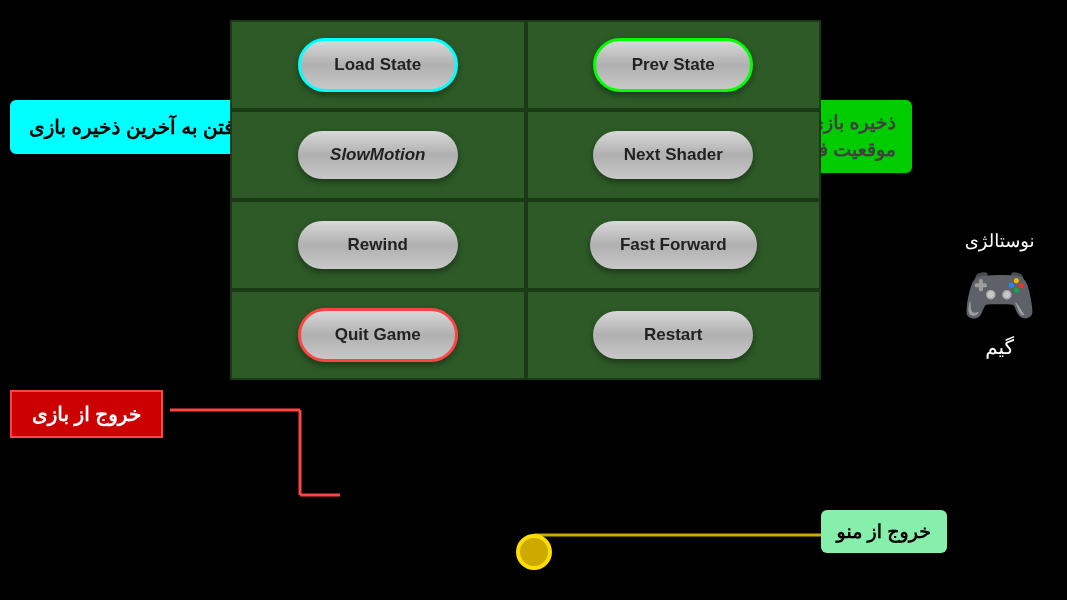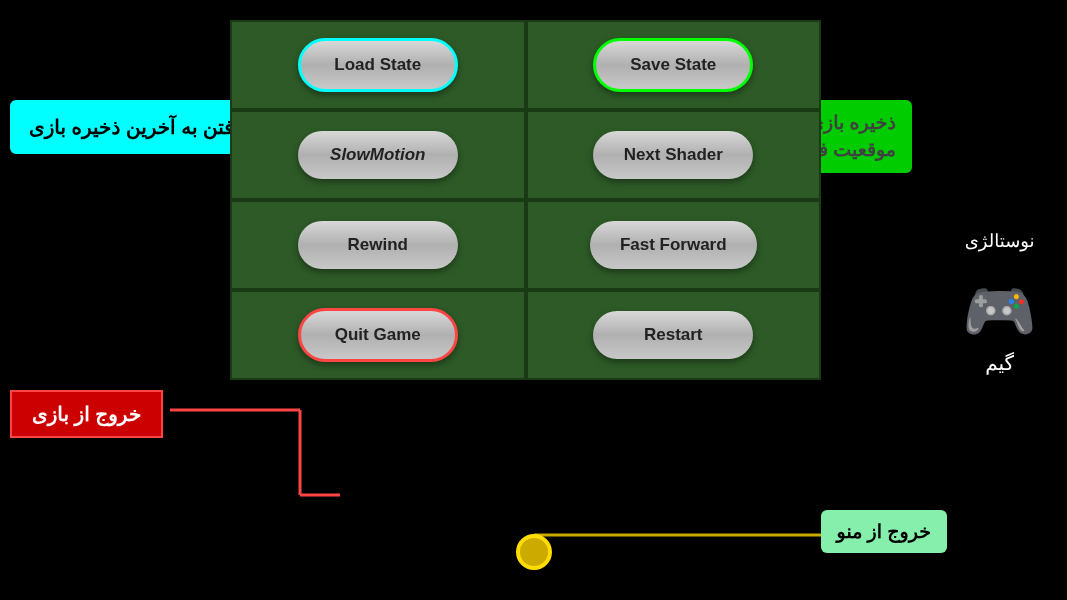--- a/index.html
+++ b/index.html
@@ -140,21 +140,21 @@
       right: 30px;
       top: 230px;
       text-align: center;
       color: #fff;
       direction: rtl;
     }
 
     .logo-title {
       font-size: 18px;
       color: #fff;
-      margin-bottom: 24px;
+      margin-bottom: 8px;
     }
 
     .logo-controller {
       font-size: 60px;
       display: block;
     }
 
     .logo-subtitle {
       font-size: 20px;
       color: #fff;
@@ -212,21 +212,21 @@
 <div class="label-yellow">
   <span>خروج از منو</span>
 </div>
 
 <div class="main-grid">
 
   <div class="cell">
     <button class="btn btn-cyan">Load State</button>
   </div>
   <div class="cell">
-    <button class="btn btn-green">Save State</button>
+    <button class="btn btn-green">Prev State</button>
   </div>
 
   <div class="cell">
     <button class="btn" style="font-style:italic;">SlowMotion</button>
   </div>
 
   <div class="cell">
     <button class="btn">Next Shader</button>
   </div>
 

